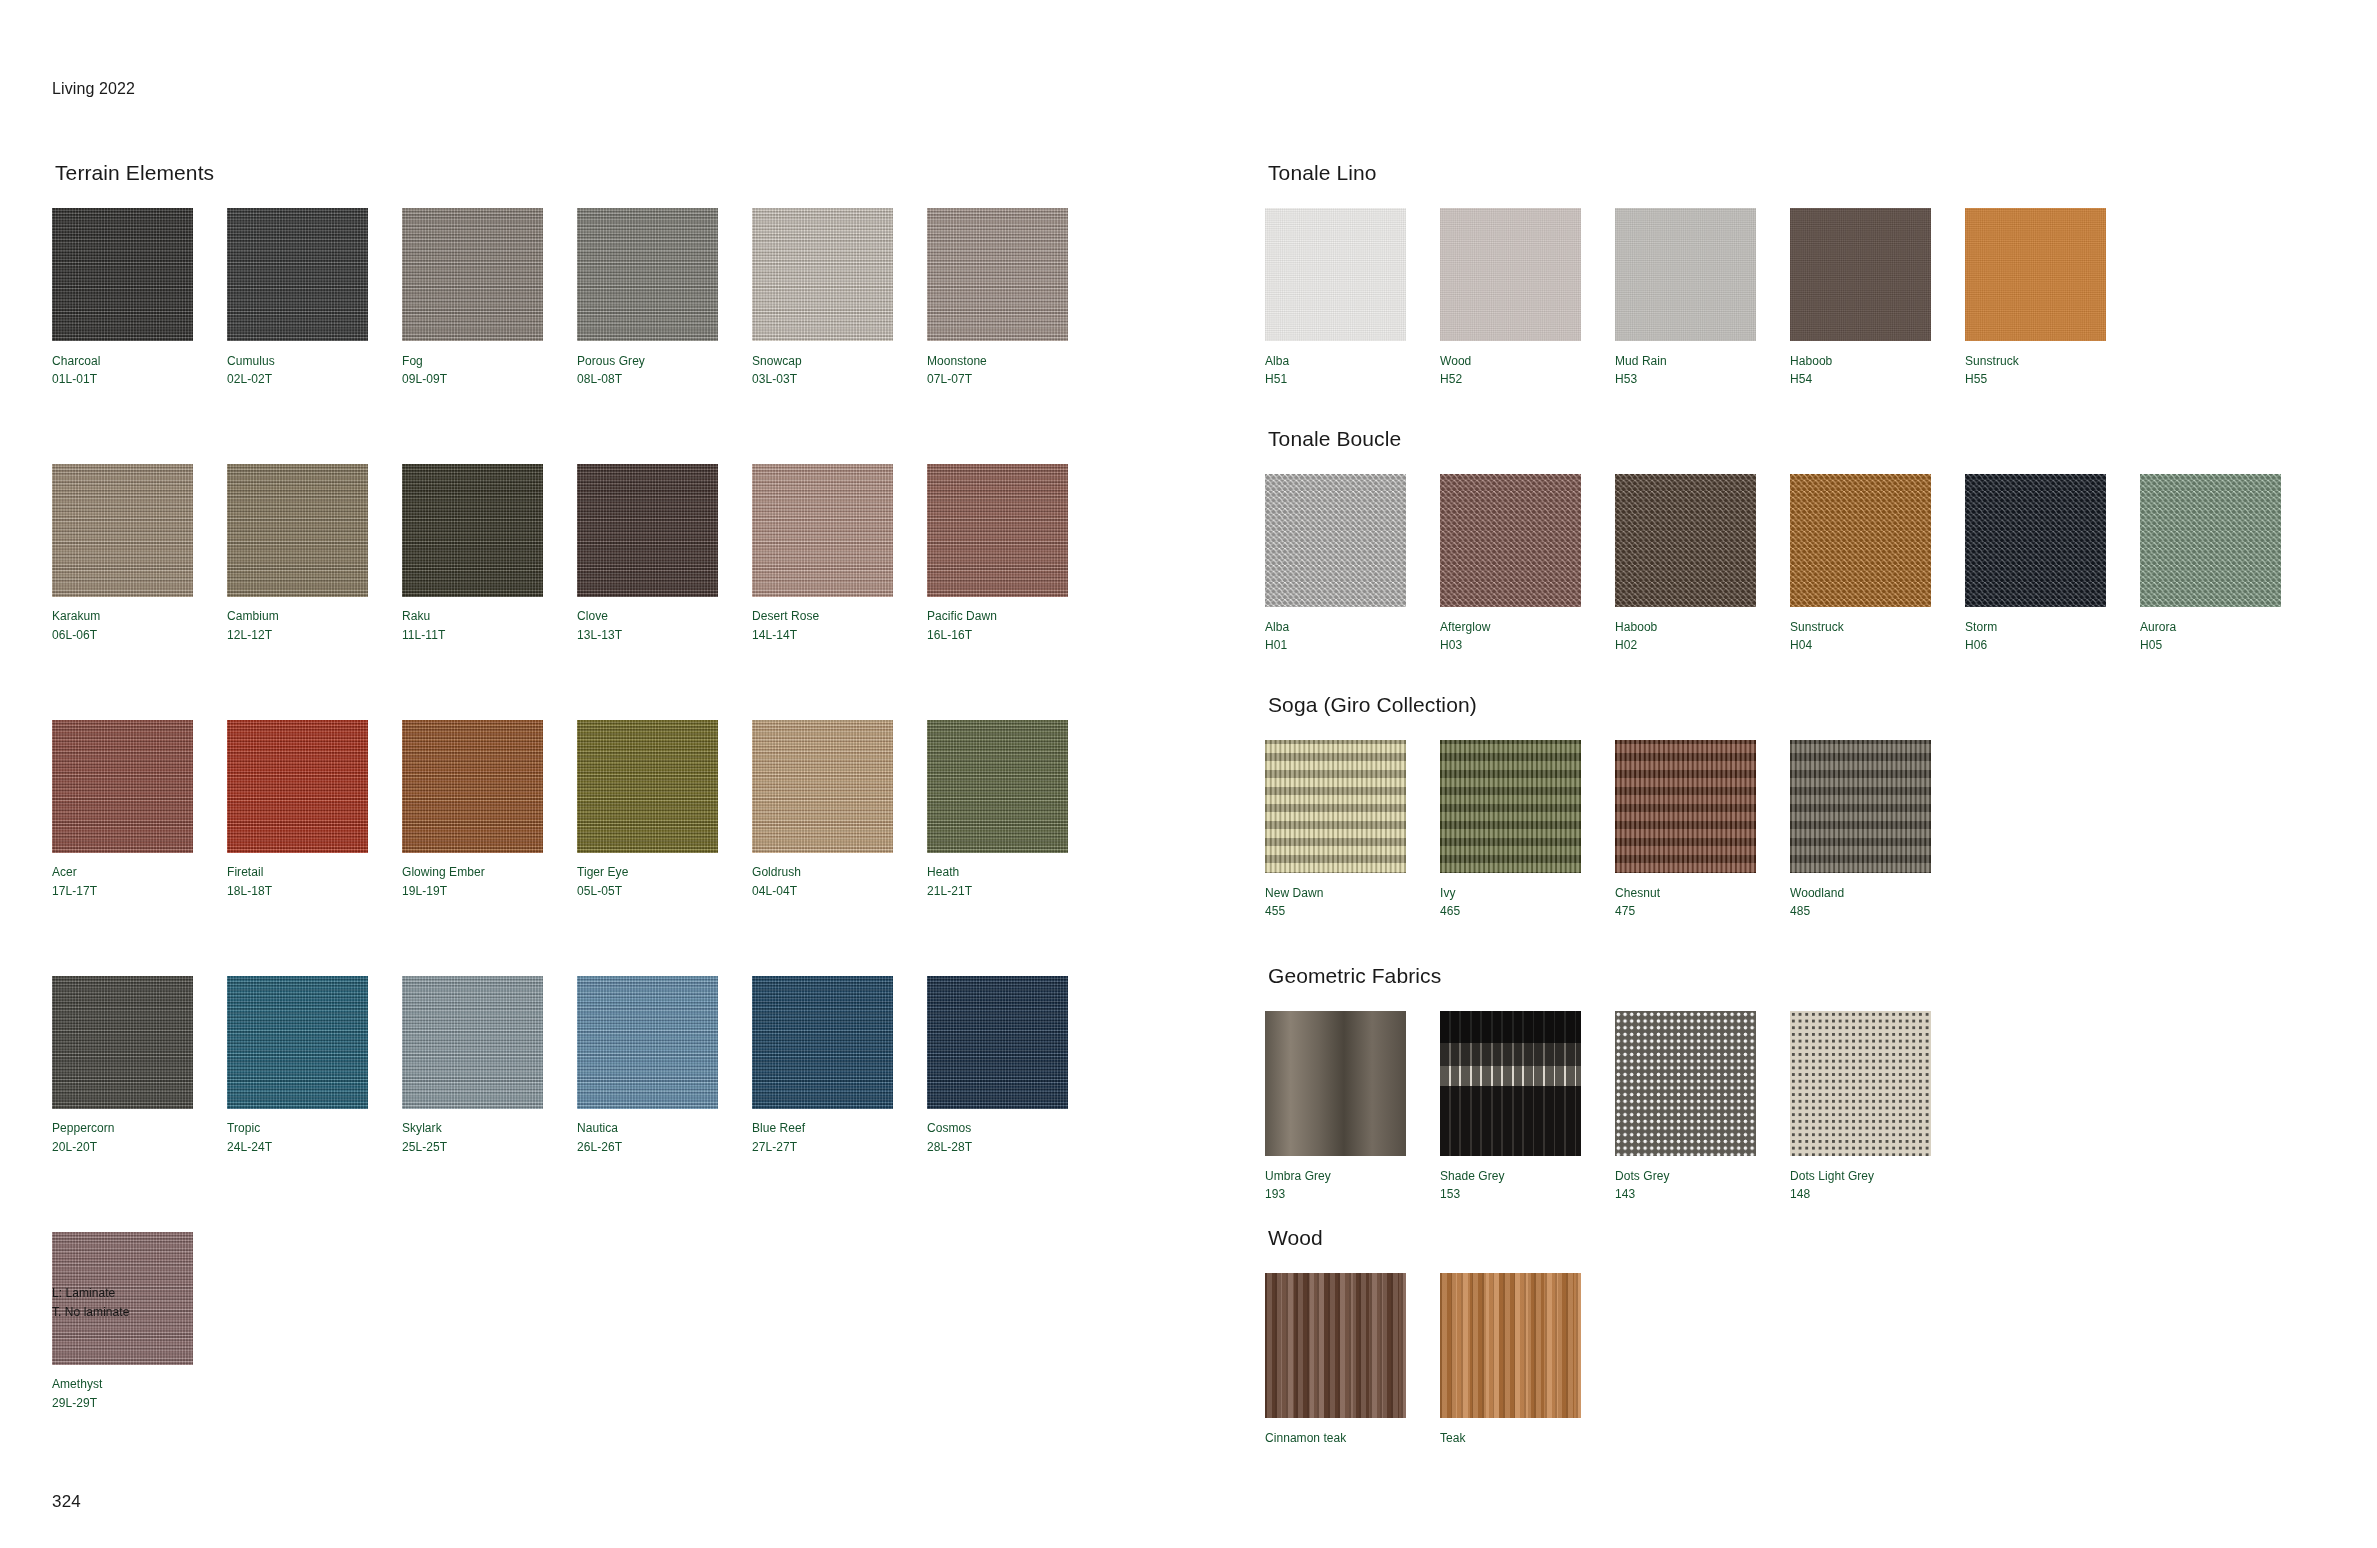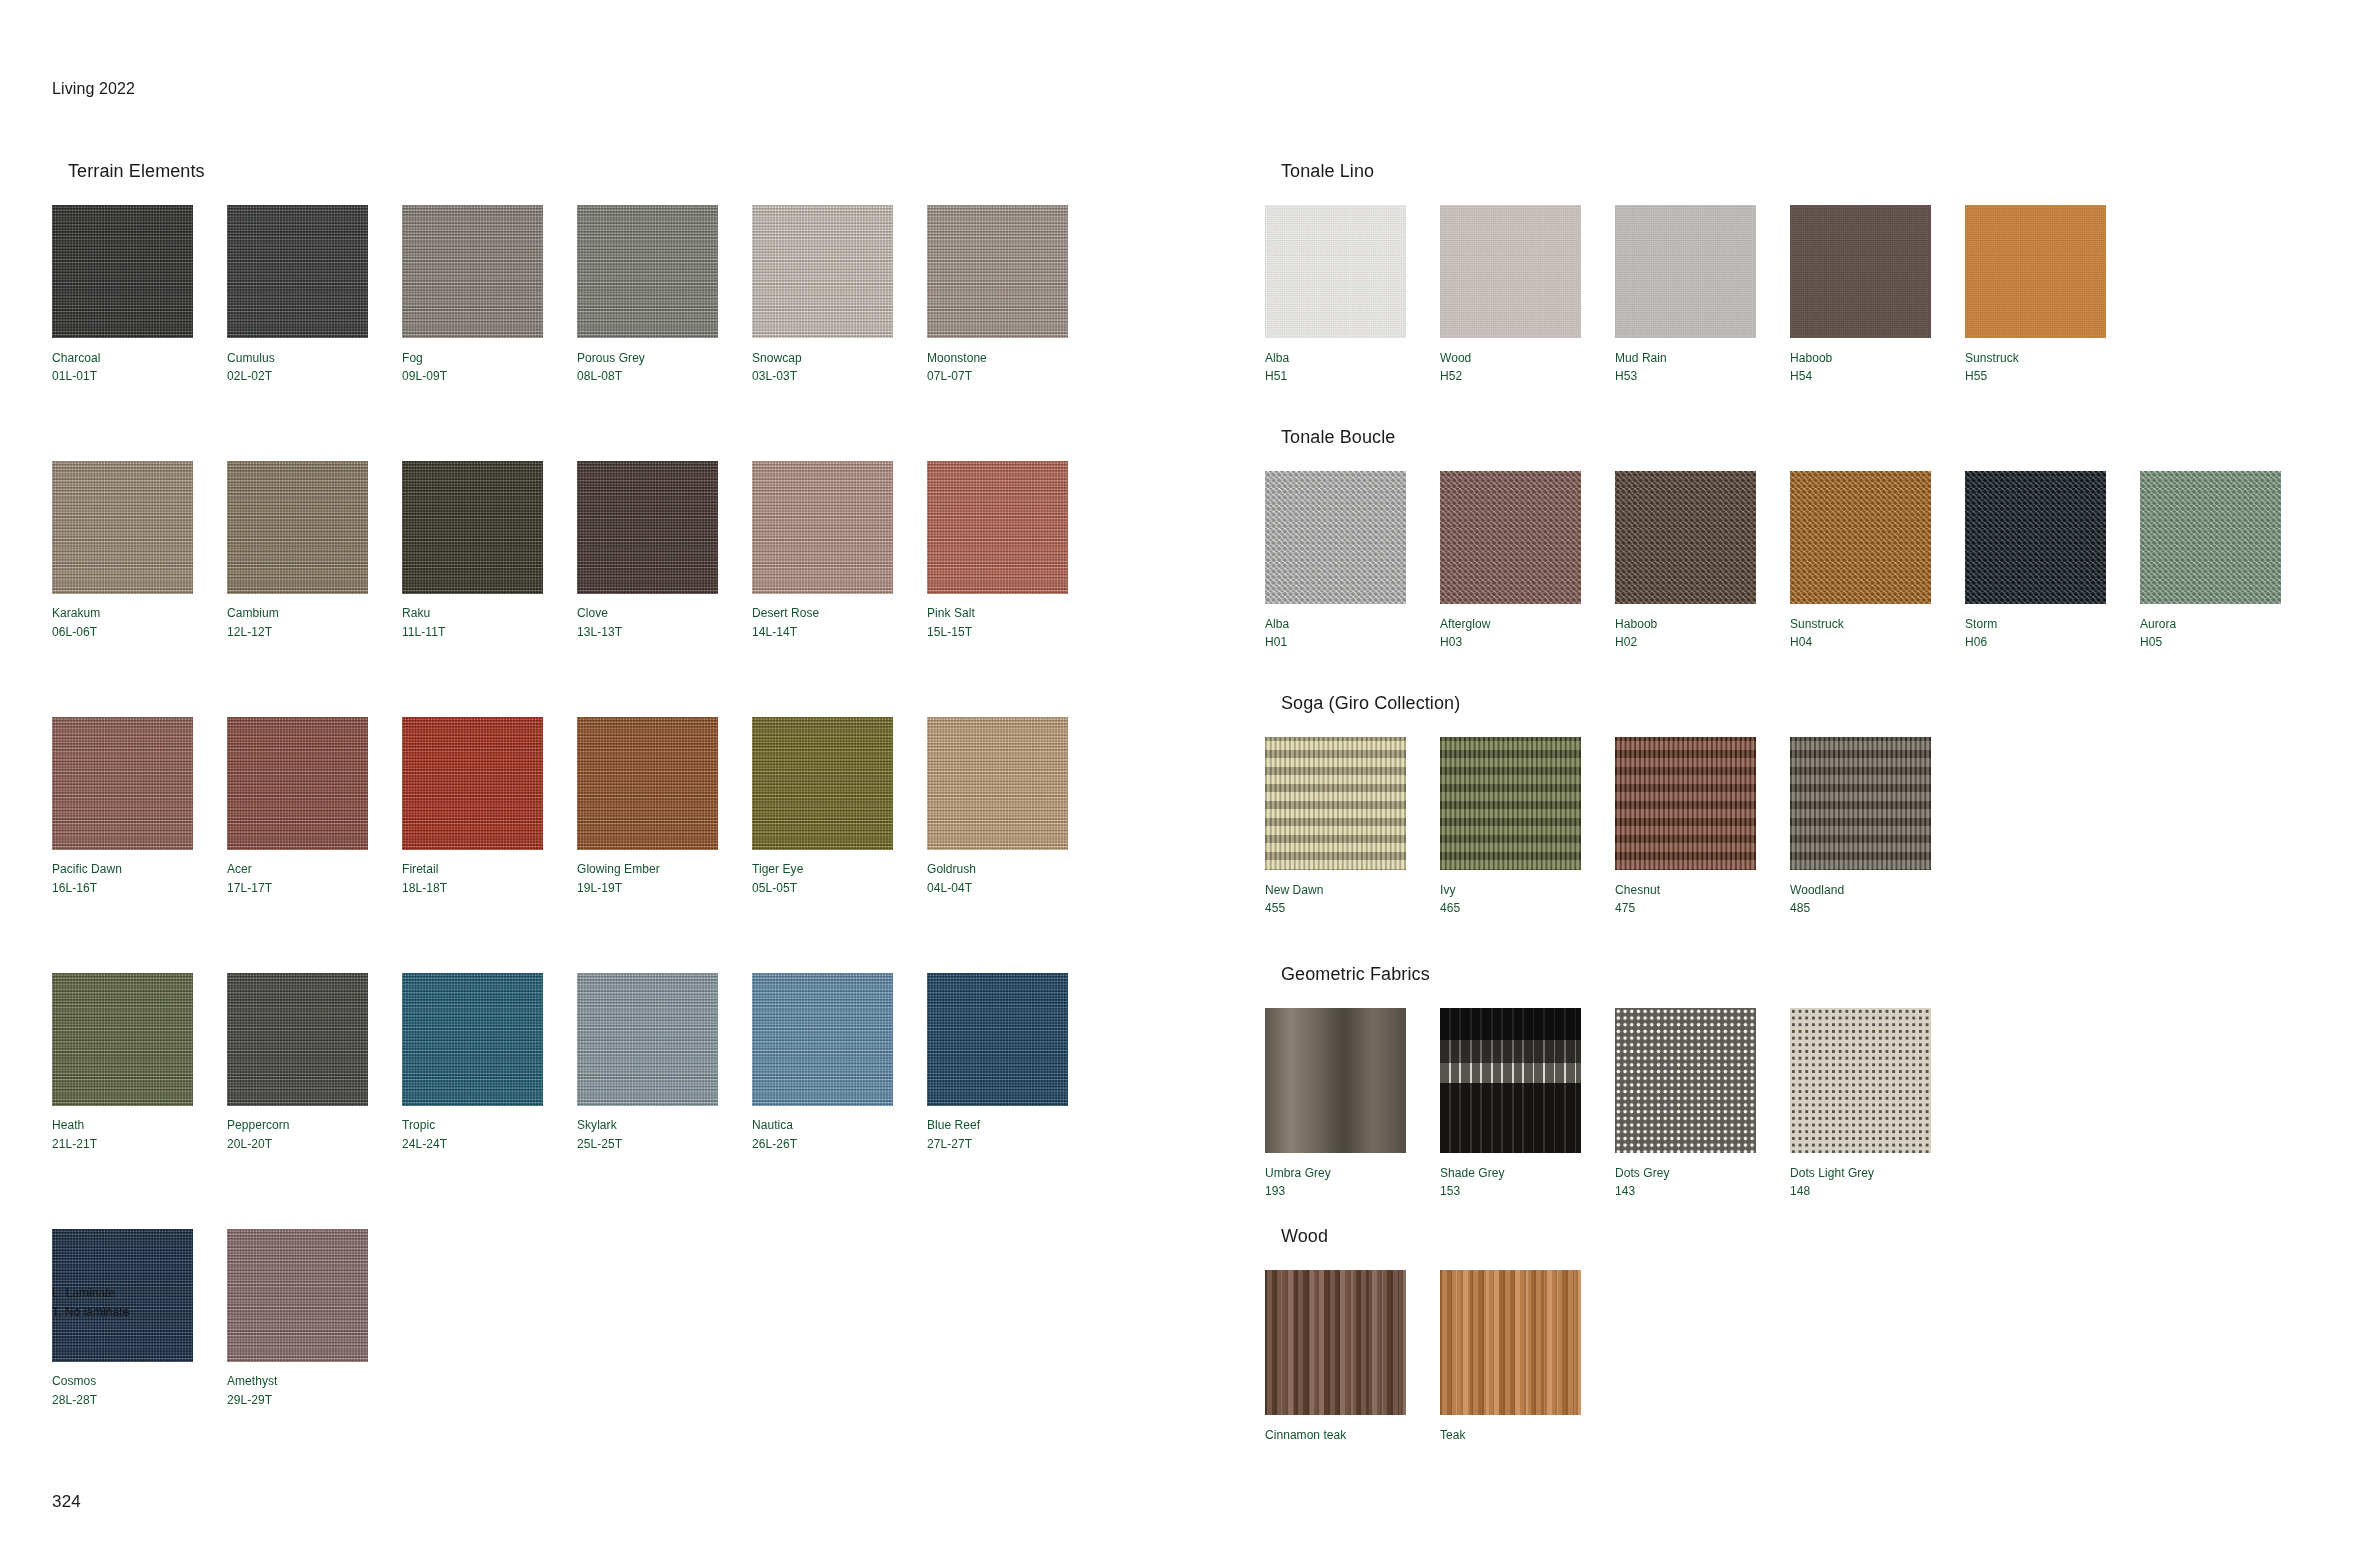--- a/index.html
+++ b/index.html
@@ -11,21 +11,21 @@
   .page-left{left:0;width:1189px;}
   .page-right{left:1189px;width:1189px;}
 
   .running-head{position:absolute;top:50px;font-size:16px;font-weight:400;letter-spacing:0.1px;}
   .page-left .running-head{left:52px;margin-top:30px;}
 
   .folio{position:absolute;bottom:36px;font-size:17px;letter-spacing:0.2px;}
   .page-left .folio{left:52px;}
 
   .section{position:absolute;}
-  .section-title{font-size:18px;font-weight:400;letter-spacing:0.1px;margin:0 0 25px 16px;line-height:1;}
+  .section-title{font-size:21px;font-weight:400;letter-spacing:0.1px;margin:0 0 25px 3px;line-height:1;}
 
   .grid{display:flex;flex-wrap:wrap;}
   .cell{margin:0 0 0 0;}
 
   .swatch{display:block;position:relative;overflow:hidden;background-repeat:repeat;}
   .caption{margin-top:10.5px;font-size:12px;line-height:1.52;letter-spacing:0.05px;color:#14532d;}
   .caption .nm{display:block;}
   .caption .cd{display:block;}
 
   .footnote{position:absolute;font-size:12px;line-height:1.55;letter-spacing:0.05px;color:#161616;}
@@ -175,27 +175,20 @@
           </div>
         </div>
         <div class="cell">
           <div class="swatch tex-weave" style="width: 141px; height: 133px; background-color: rgb(199, 163, 149);"></div>
           <div class="caption">
             <span class="nm">Desert Rose</span>
             <span class="cd">14L-14T</span>
           </div>
         </div>
         <div class="cell">
-          <div class="swatch tex-weave" style="width: 141px; height: 133px; background-color: rgb(201, 112, 92);"></div>
-          <div class="caption">
-            <span class="nm">Pink Salt</span>
-            <span class="cd">15L-15T</span>
-          </div>
-        </div>
-        <div class="cell">
           <div class="swatch tex-weave" style="width: 141px; height: 133px; background-color: rgb(160, 105, 92);"></div>
           <div class="caption">
             <span class="nm">Pacific Dawn</span>
             <span class="cd">16L-16T</span>
           </div>
         </div>
         <div class="cell">
           <div class="swatch tex-weave" style="width: 141px; height: 133px; background-color: rgb(154, 84, 72);"></div>
           <div class="caption">
             <span class="nm">Acer</span>

